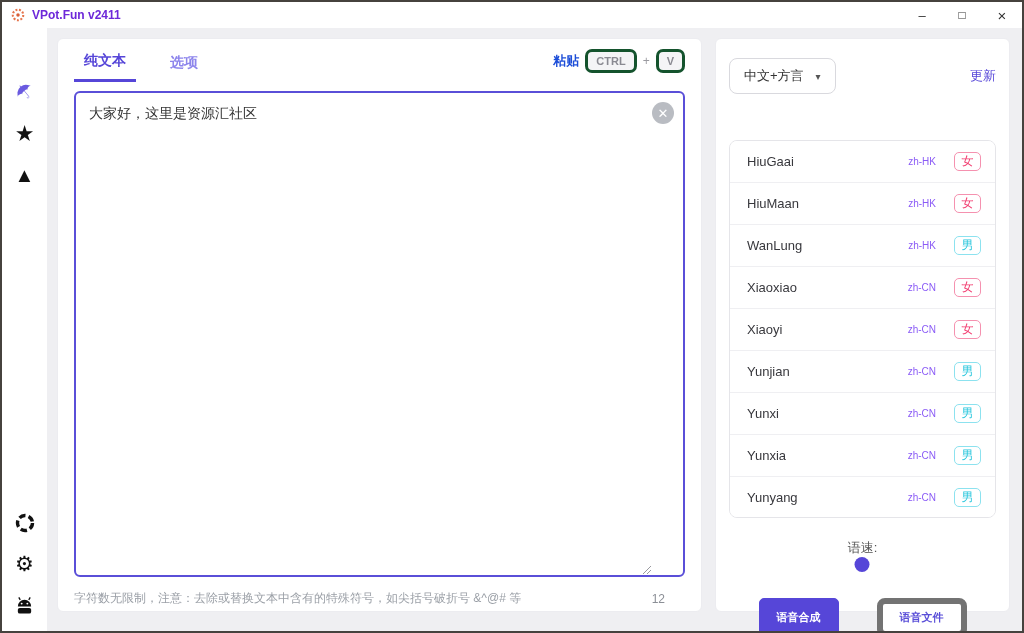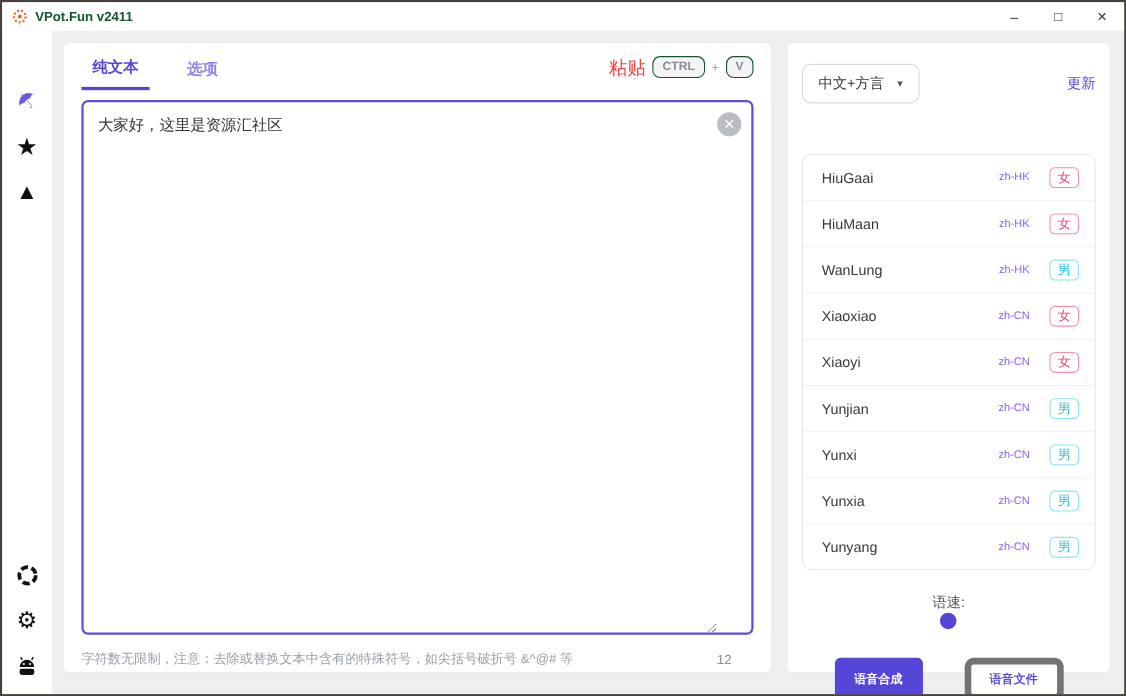--- a/index.html
+++ b/index.html
@@ -6,21 +6,21 @@
   html,body { width:1024px; height:633px; background:#d8d8d8; }
   body { font-family:"Liberation Sans","DejaVu Sans",sans-serif; }
 
   .window { position:relative; width:1024px; height:633px; background:#efeff2;
             border:2px solid #46423e; overflow:hidden; }
 
   
   .titlebar { position:absolute; top:0; left:0; right:0; height:26px; background:#fff;
               display:flex; align-items:center; }
   .app-icon { margin-left:9px; width:14px; height:14px; }
-  .app-title { margin-left:7px; font-size:12px; font-weight:bold; color:#14532d; }
+  .app-title { margin-left:7px; font-size:12px; font-weight:bold; color:#6d28d9; }
   .win-controls { margin-left:auto; display:flex; height:100%; }
   .win-btn { width:40px; height:100%; display:flex; align-items:center; justify-content:center;
              font-size:13px; color:#333; cursor:default; }
   .win-btn.max { font-size:12px; }
   .win-btn.close { font-size:15px; }
 
   
   .sidebar { position:absolute; top:26px; left:0; width:45px; bottom:0; background:#fff;
              display:flex; flex-direction:column; align-items:center; }
   .side-icon { width:24px; height:24px; display:flex; align-items:center; justify-content:center;
@@ -34,23 +34,23 @@
   .side-icon.android { margin-bottom:14px; }
 
   
   .main-card { position:absolute; left:55px; top:36px; width:645px; height:574px;
                background:#fff; border:1px solid #ececf0; border-radius:6px; padding:0 16px; }
   .tabrow { height:44px; display:flex; align-items:center; }
   .tab { font-size:14px; font-weight:bold; color:#8d85ec; padding:12px 10px 9px 10px; cursor:pointer; }
   .tab.active { color:#5646d8; border-bottom:3px solid #5646d8; }
   .tab + .tab { margin-left:24px; }
   .paste-group { margin-left:auto; display:flex; align-items:center; gap:6px; }
-  .paste-label { font-size:17px; font-weight:normal; color:#ef4444; cursor:pointer; }
+  .paste-label { font-size:13px; font-weight:bold; color:#1d4ed8; cursor:pointer; }
   .key-pill { font-size:11px; font-weight:bold; color:#8a8a92; background:#f4f4f6;
-              border:1px solid #14532d; border-radius:7px; padding:3px 8px; }
+              border:3px solid #14532d; border-radius:7px; padding:3px 8px; }
   .key-plus { font-size:12px; color:#9a9aa0; }
 
   .textarea-wrap { position:relative; margin-top:8px; }
   textarea.main-text { width:100%; height:486px; border:2px solid #5a4fd8; border-radius:6px;
               padding:12px 44px 12px 13px; font-size:14px; color:#333; resize:none; outline:none;
               font-family:Liberation Mono, monospace; background:#fff; }
   .clear-btn { position:absolute; top:11px; right:11px; width:22px; height:22px; border-radius:50%;
                background:#b9bcc2; color:#fff; font-size:13px; font-weight:bold; display:flex;
                align-items:center; justify-content:center; cursor:pointer; }
   .resize-handle { position:absolute; right:34px; bottom:7px; width:10px; height:10px;

